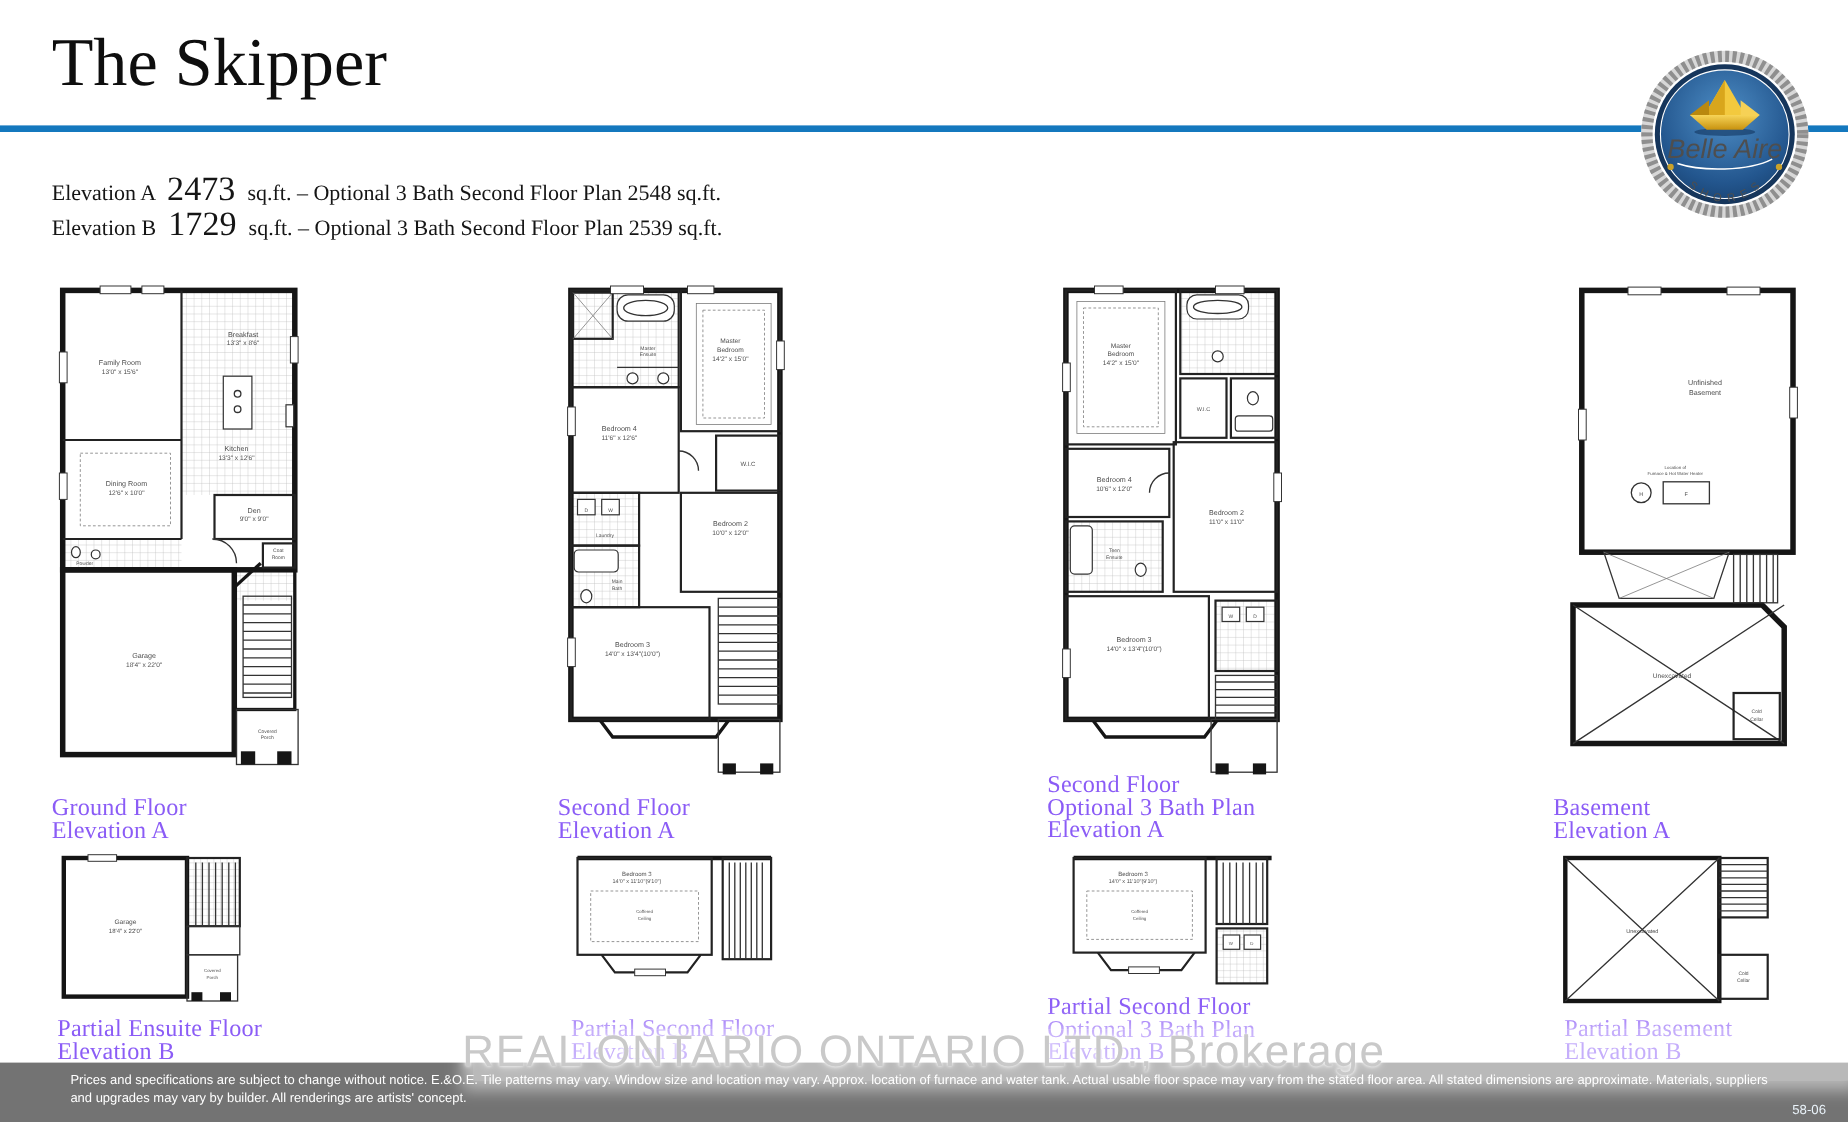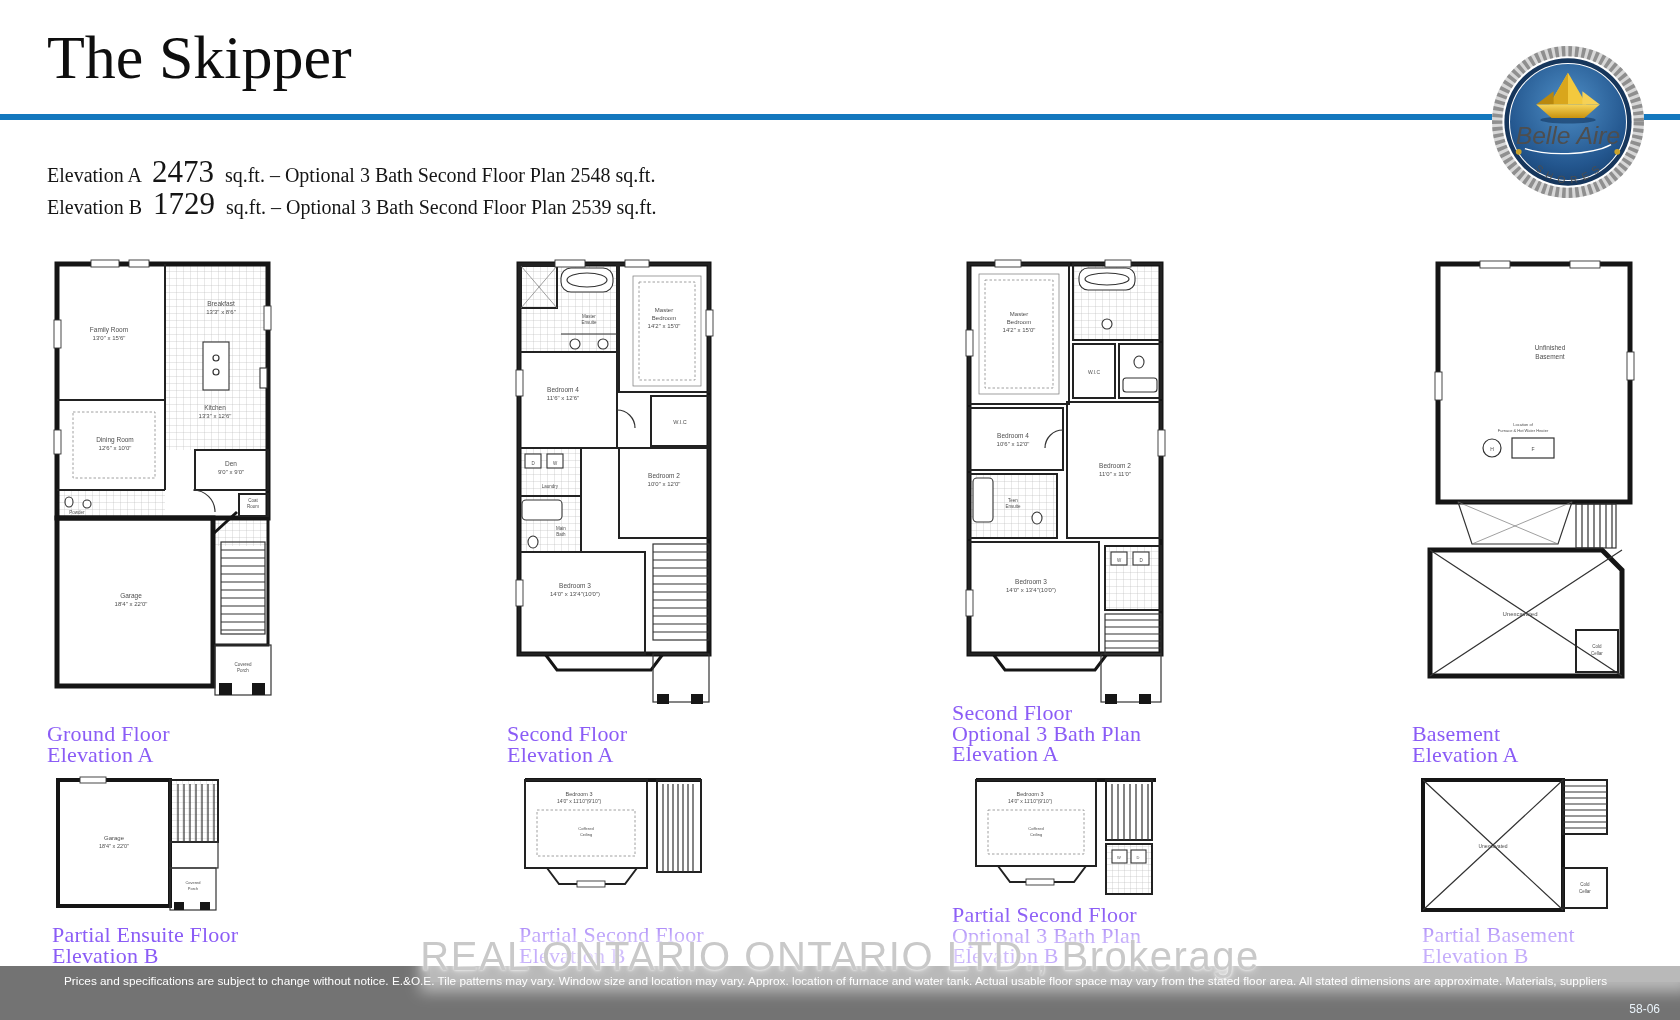--- a/index.html
+++ b/index.html
@@ -459,15 +459,16 @@
   <div>Partial Basement</div>
   <div>Elevation B</div>
 </div>
 
 <div class="abs wm-band"></div>
 <div class="abs wm">REAL ONTARIO ONTARIO LTD., Brokerage</div>
 
 <div class="abs footer">
   <div class="disc">
     <div>Prices and specifications are subject to change without notice. E.&amp;O.E. Tile patterns may vary. Window size and location may vary. Approx. location of furnace and water tank. Actual usable floor space may vary from the stated floor area. All stated dimensions are approximate. Materials, suppliers</div>
+    <div>and upgrades may vary by builder. All renderings are artists' concept.</div>
   </div>
   <div class="pagenum">58-06</div>
 </div>
 
 </body></html>

